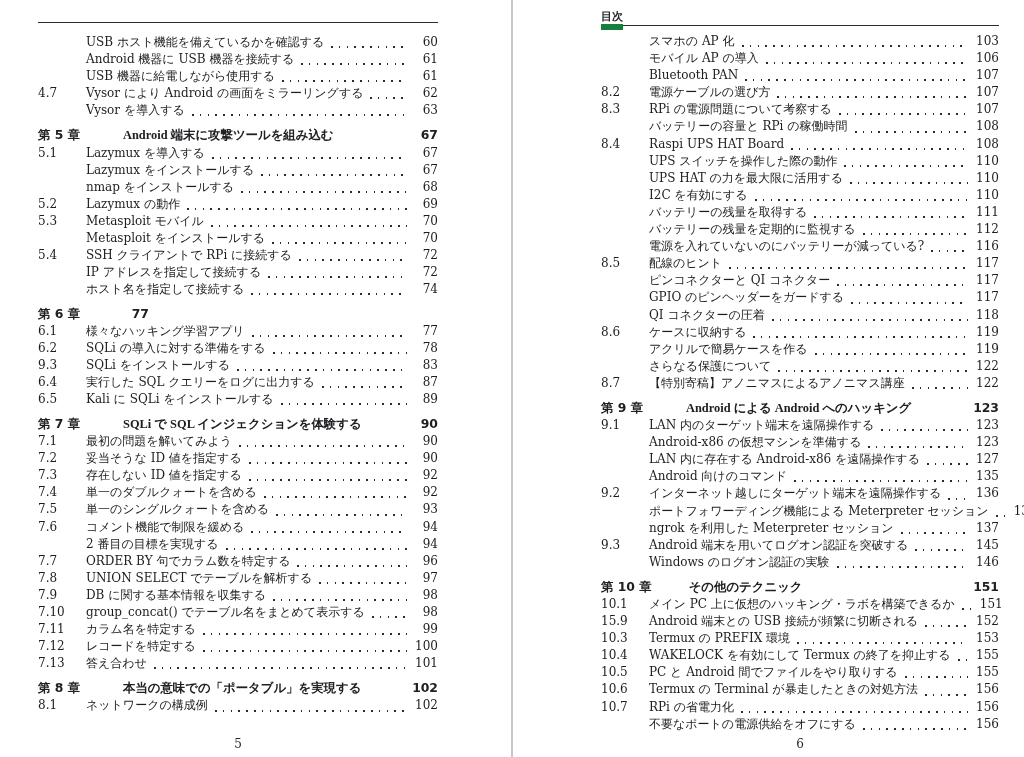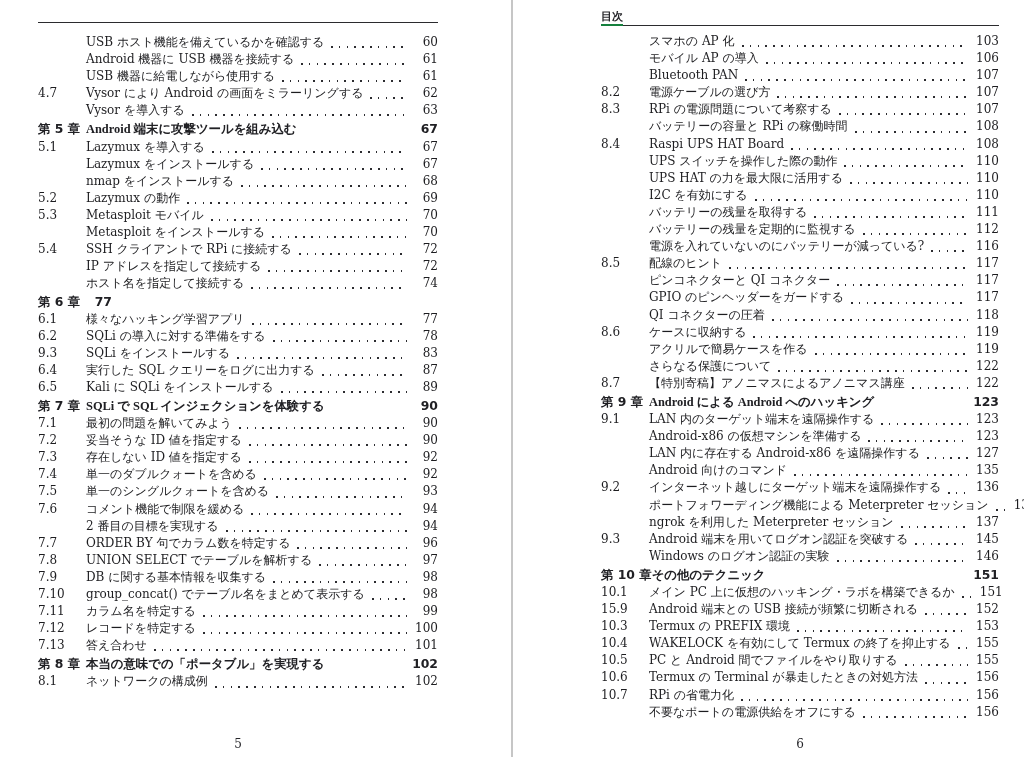--- a/index.html
+++ b/index.html
@@ -19,40 +19,40 @@
   .header-left{
     position:absolute;left:38px;top:22px;width:400px;height:0;
     border-top:1px solid #2b2b2e;
   }
   .header-right{
     position:absolute;left:88px;top:10px;width:398px;
     font-family:"DejaVu Sans","Liberation Sans",sans-serif;
     font-weight:bold;font-size:11px;line-height:13px;color:#26262a;
     border-bottom:1.5px solid #2b2b2e;padding-bottom:2px;
   }
-  .header-right .hdr-text{border-bottom:2px solid #15803d;padding-bottom:1px;}
+  .header-right .hdr-text{border-bottom:6px solid #15803d;padding-bottom:1px;}
 
   
   .toc{position:absolute;display:flex;flex-direction:column;}
   .toc-left{left:38px;top:34px;width:400px;}
   .toc-right{left:88px;top:33px;width:398px;}
 
   .row{display:flex;align-items:baseline;line-height:17.1px;font-size:12px;}
   .num{flex:0 0 48px;white-space:nowrap;}
   .title{white-space:nowrap;}
   .dots{
     flex:1 1 auto;align-self:flex-end;height:2px;margin:0 5px 3px 7px;
     background-image:repeating-linear-gradient(to right,#2c2c30 0 1.6px,transparent 1.6px 7.8px);
     background-repeat:repeat-x;min-width:10px;
   }
   .pg{flex:0 0 26px;text-align:right;white-space:nowrap;}
 
   .row.chapter{
     font-family:"DejaVu Sans","Liberation Sans",sans-serif;
-    font-weight:bold;font-size:12.4px;margin-top:1px;color:#202024;
+    font-weight:bold;font-size:12.4px;margin-top:7px;color:#202024;gap:37px;
   }
   .row.chapter .title{flex:1 1 auto;font-family:Liberation Serif, serif;}
   .row.chapter .pg{font-size:12.4px;}
 
   
   .folio{
     position:absolute;bottom:6px;width:400px;text-align:center;
     font-size:12px;color:#26262a;
   }
   .folio-left{left:38px;}

